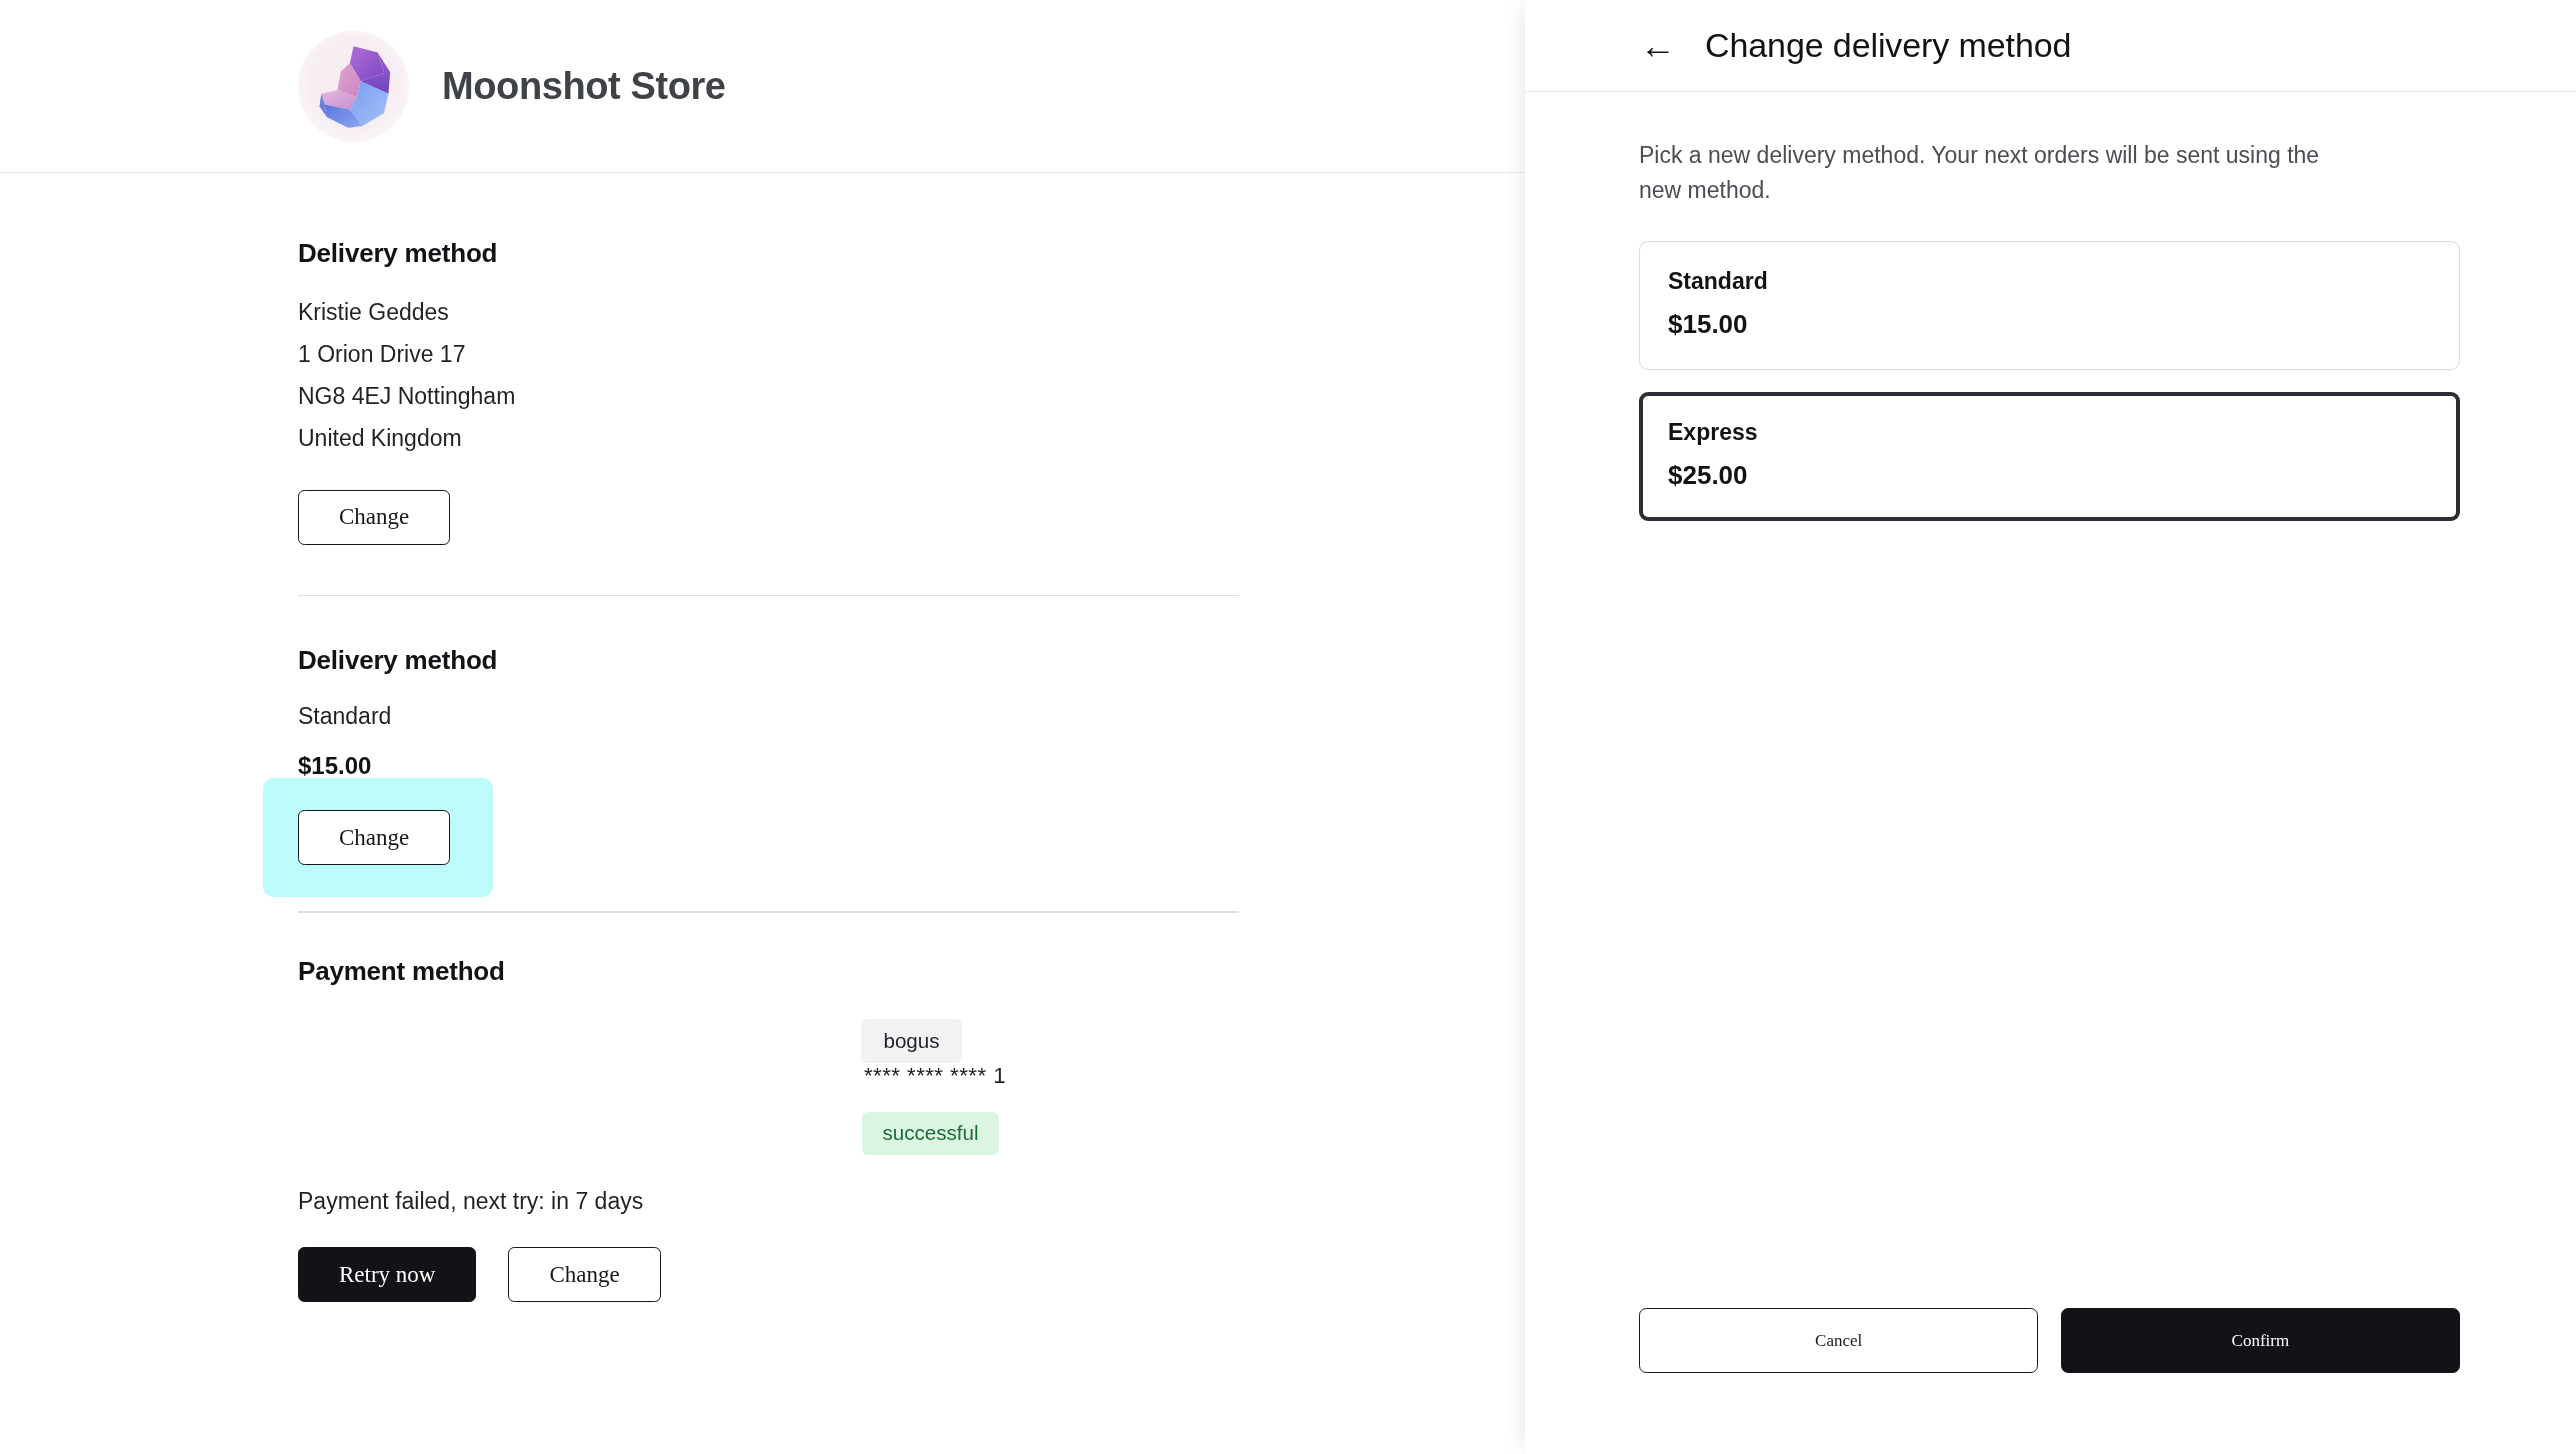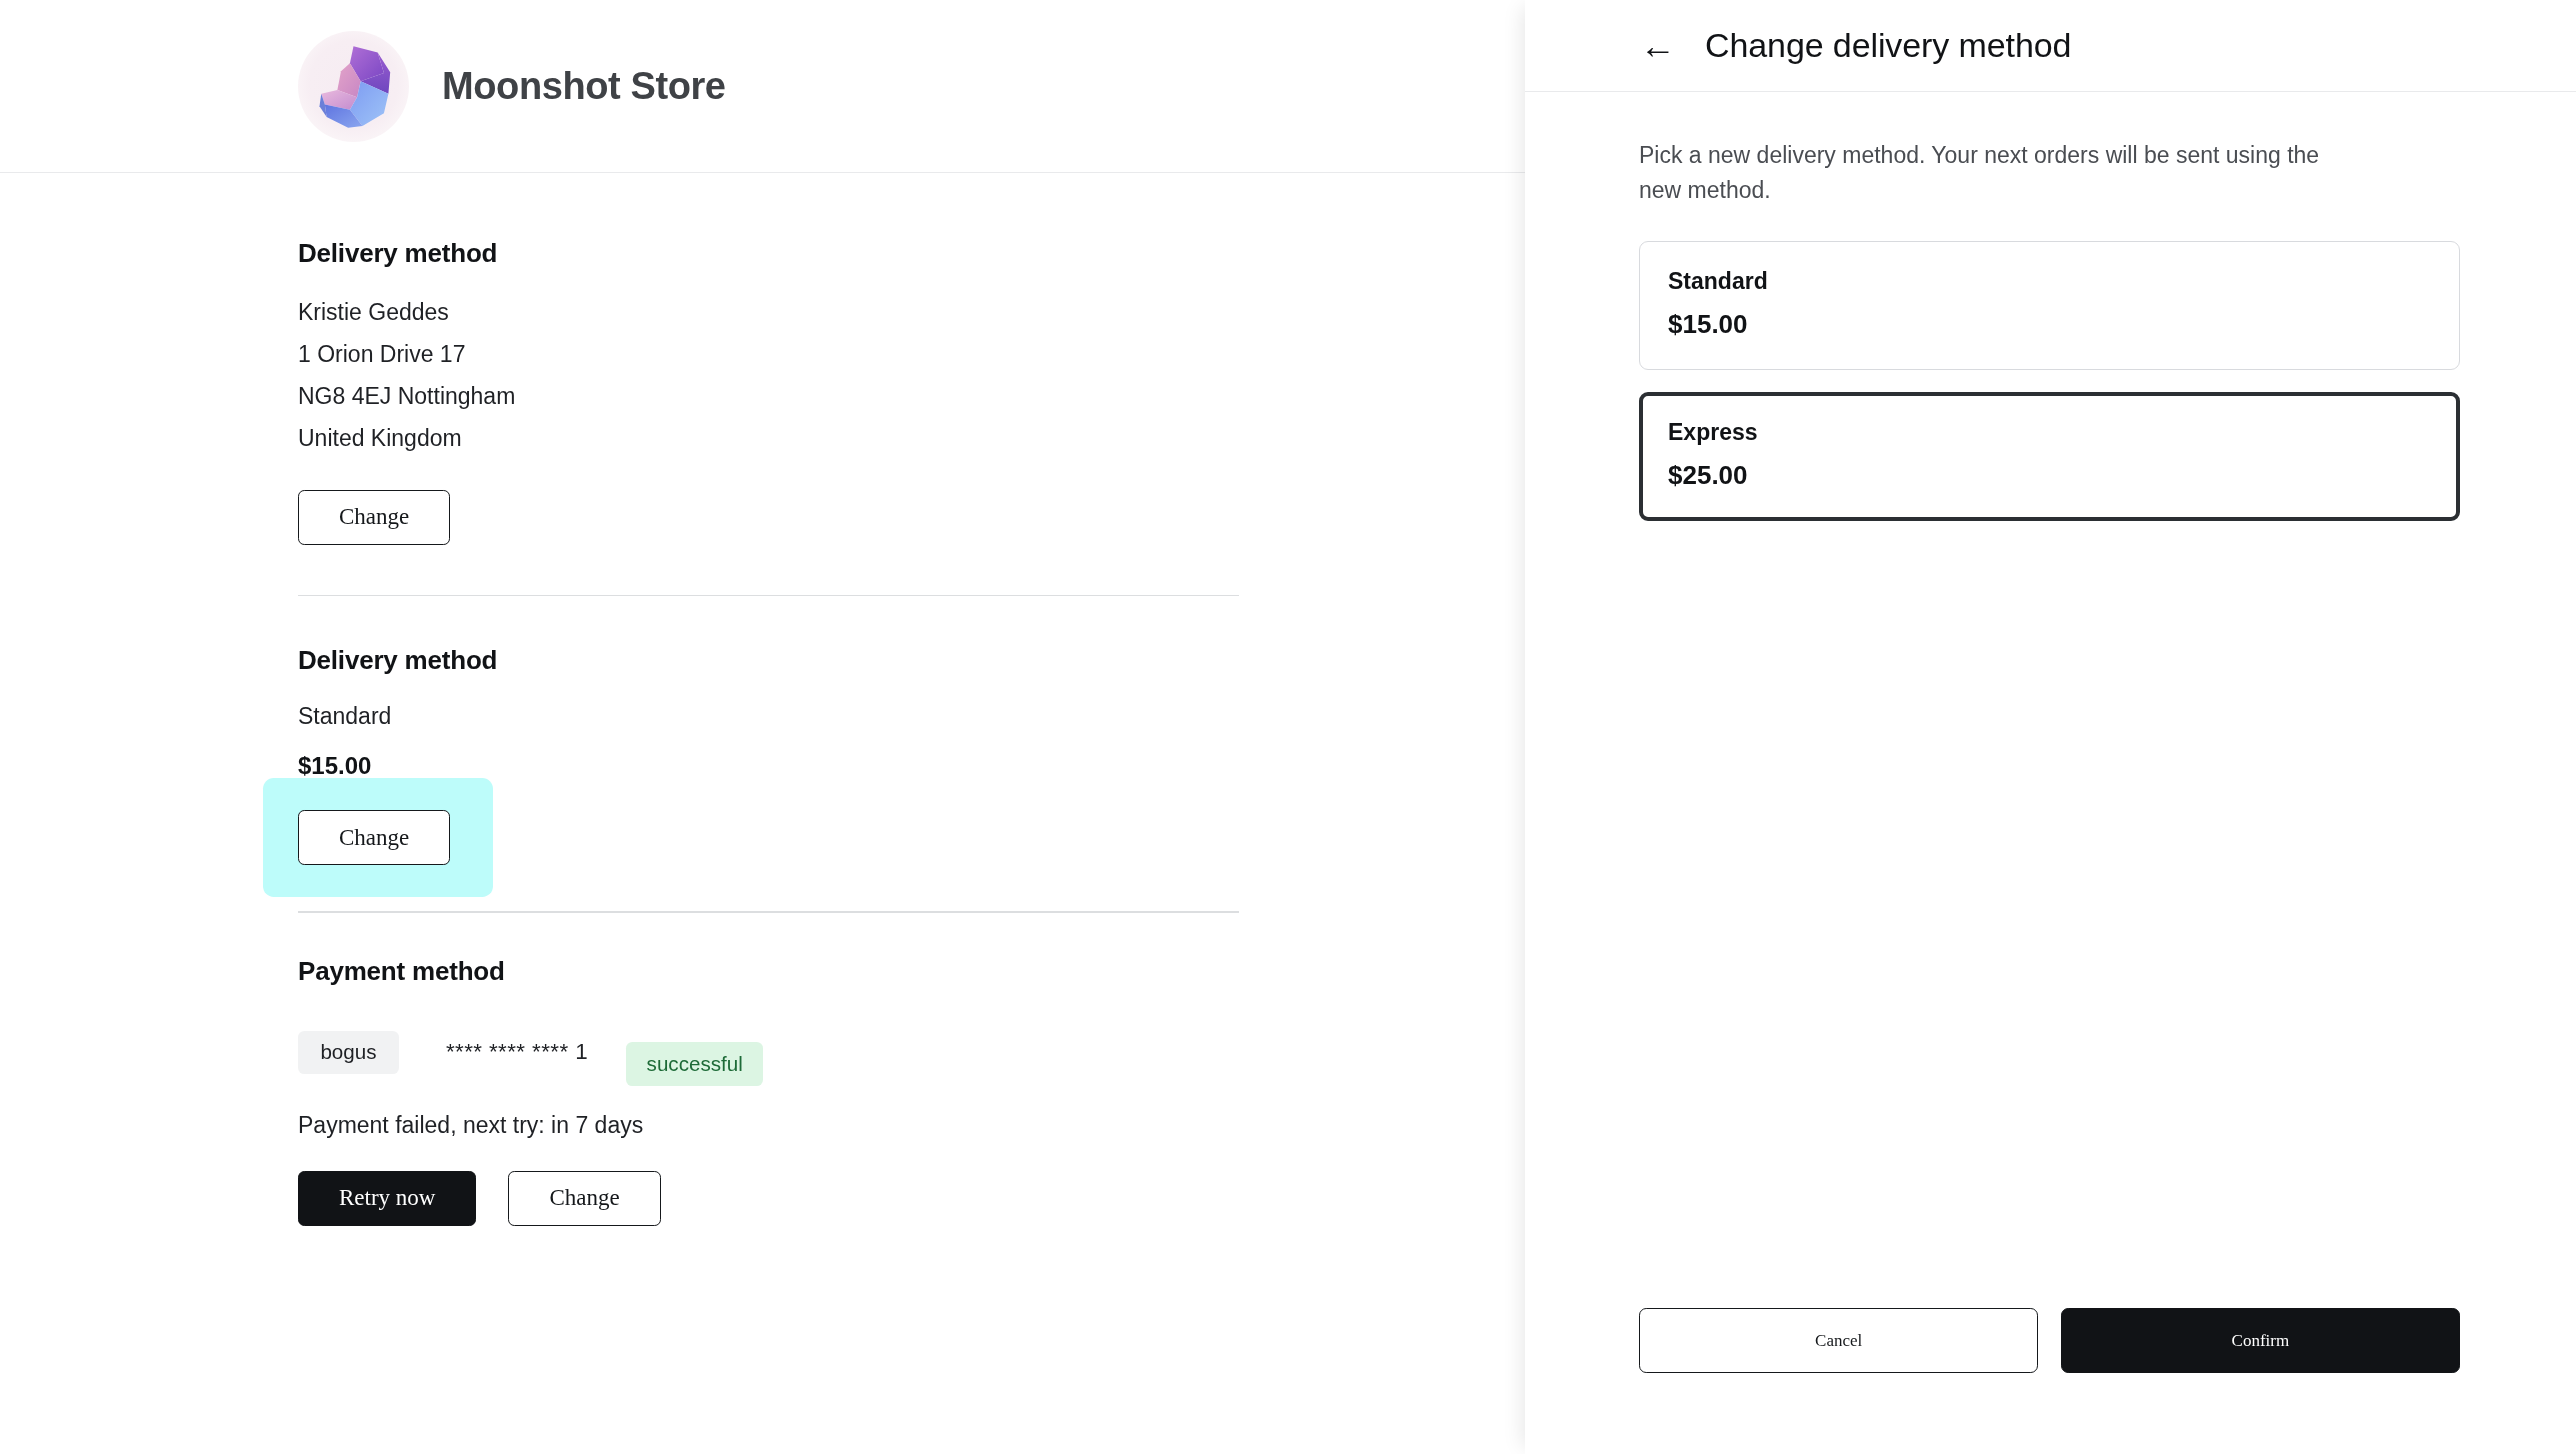--- a/index.html
+++ b/index.html
@@ -120,20 +120,21 @@
     border-radius: 10.7px;
     padding: 32px 43px 32px 35px;
     margin-left: -35px;
   }
 
   
   .pay-row {
     display: flex;
     align-items: center;
     gap: 0;
+    flex-direction: column;
   }
   .tag-bogus {
     background: #f1f2f3;
     color: #1f2125;
     font-size: 20.6px;
     border-radius: 6.3px;
     padding: 9.8px 22.4px;
   }
   .card-mask {
     font-size: 22.4px;
@@ -321,21 +322,21 @@
 
       <div class="divider" style="margin-top:14.3px;"></div>
 
       <div class="section" style="padding-top:43px;">
         <div class="section-title">Payment method</div>
         <div class="pay-row" style="margin-top:32px;">
           <span class="tag-bogus">bogus</span>
           <span class="card-mask">**** **** **** 1</span>
           <span class="tag-success">successful</span>
         </div>
-        <div class="muted-line" style="margin-top:26px;">Payment failed, next try: in 7 days</div>
+        <div class="muted-line" style="margin-top:33px;">Payment failed, next try: in 7 days</div>
         <div class="btn-row" style="margin-top:32px;">
           <button class="btn btn-dark">Retry now</button>
           <button class="btn">Change</button>
         </div>
       </div>
 
     </div>
   </div>
 
   <div id="right-pane">

